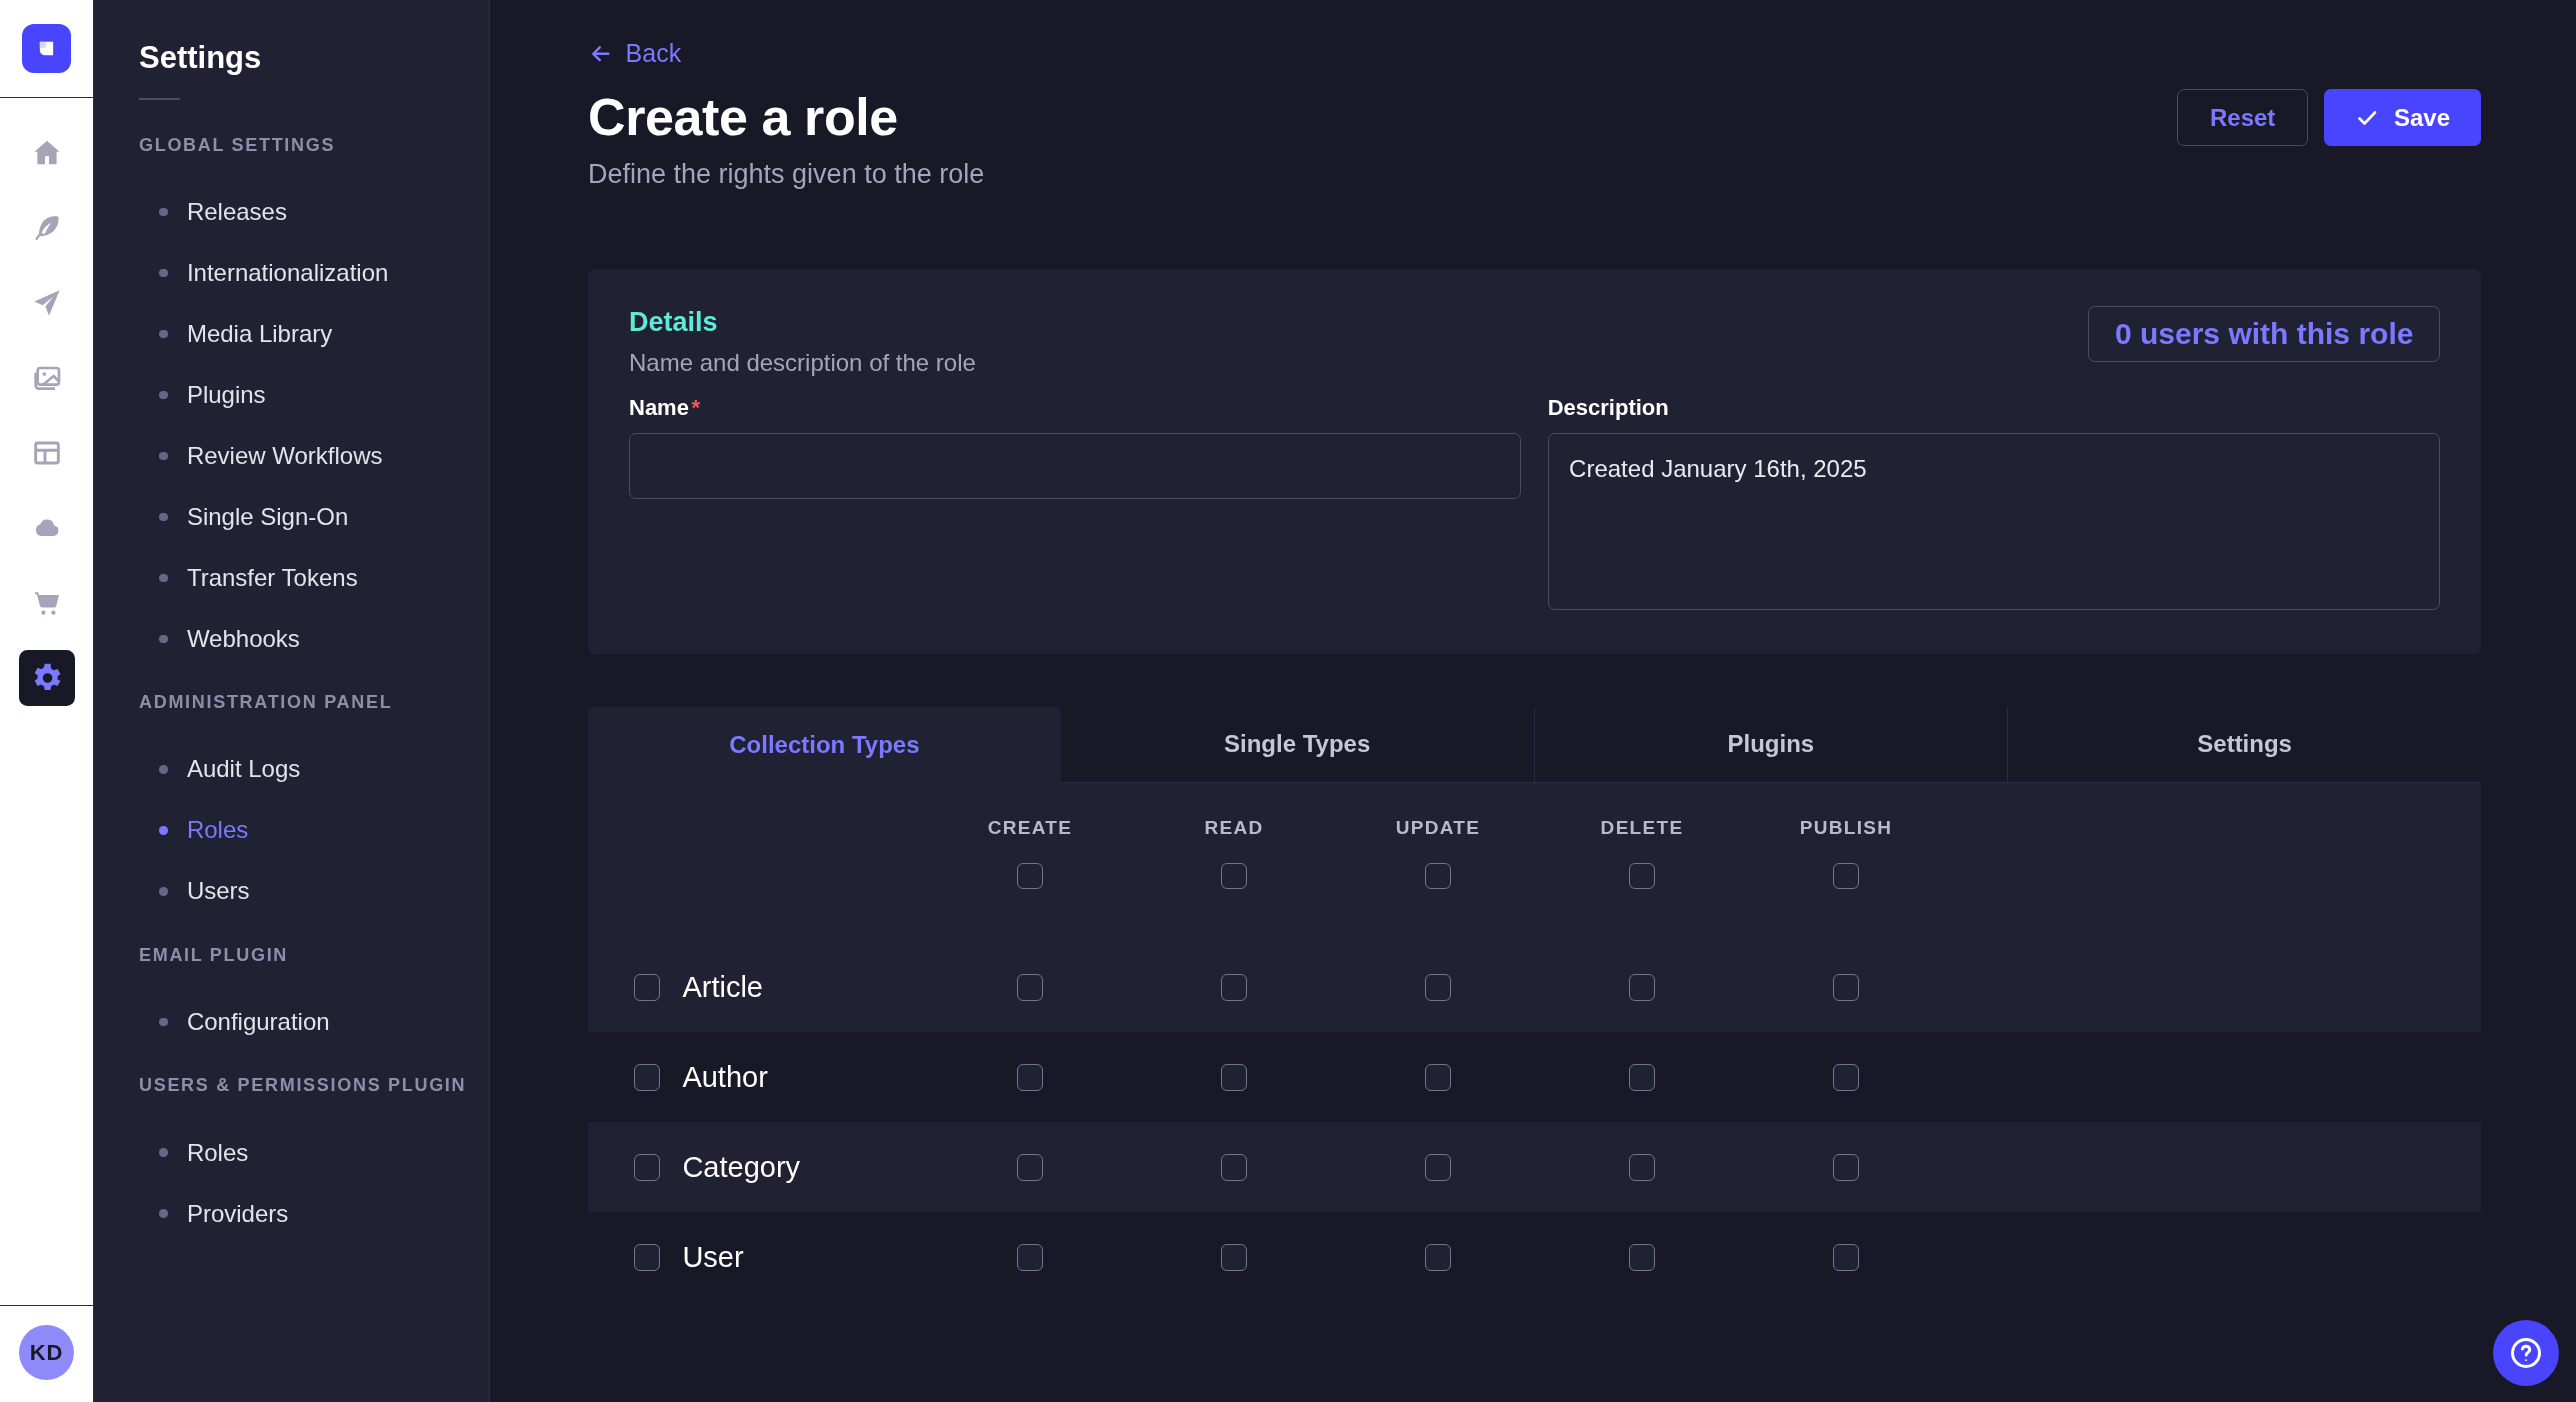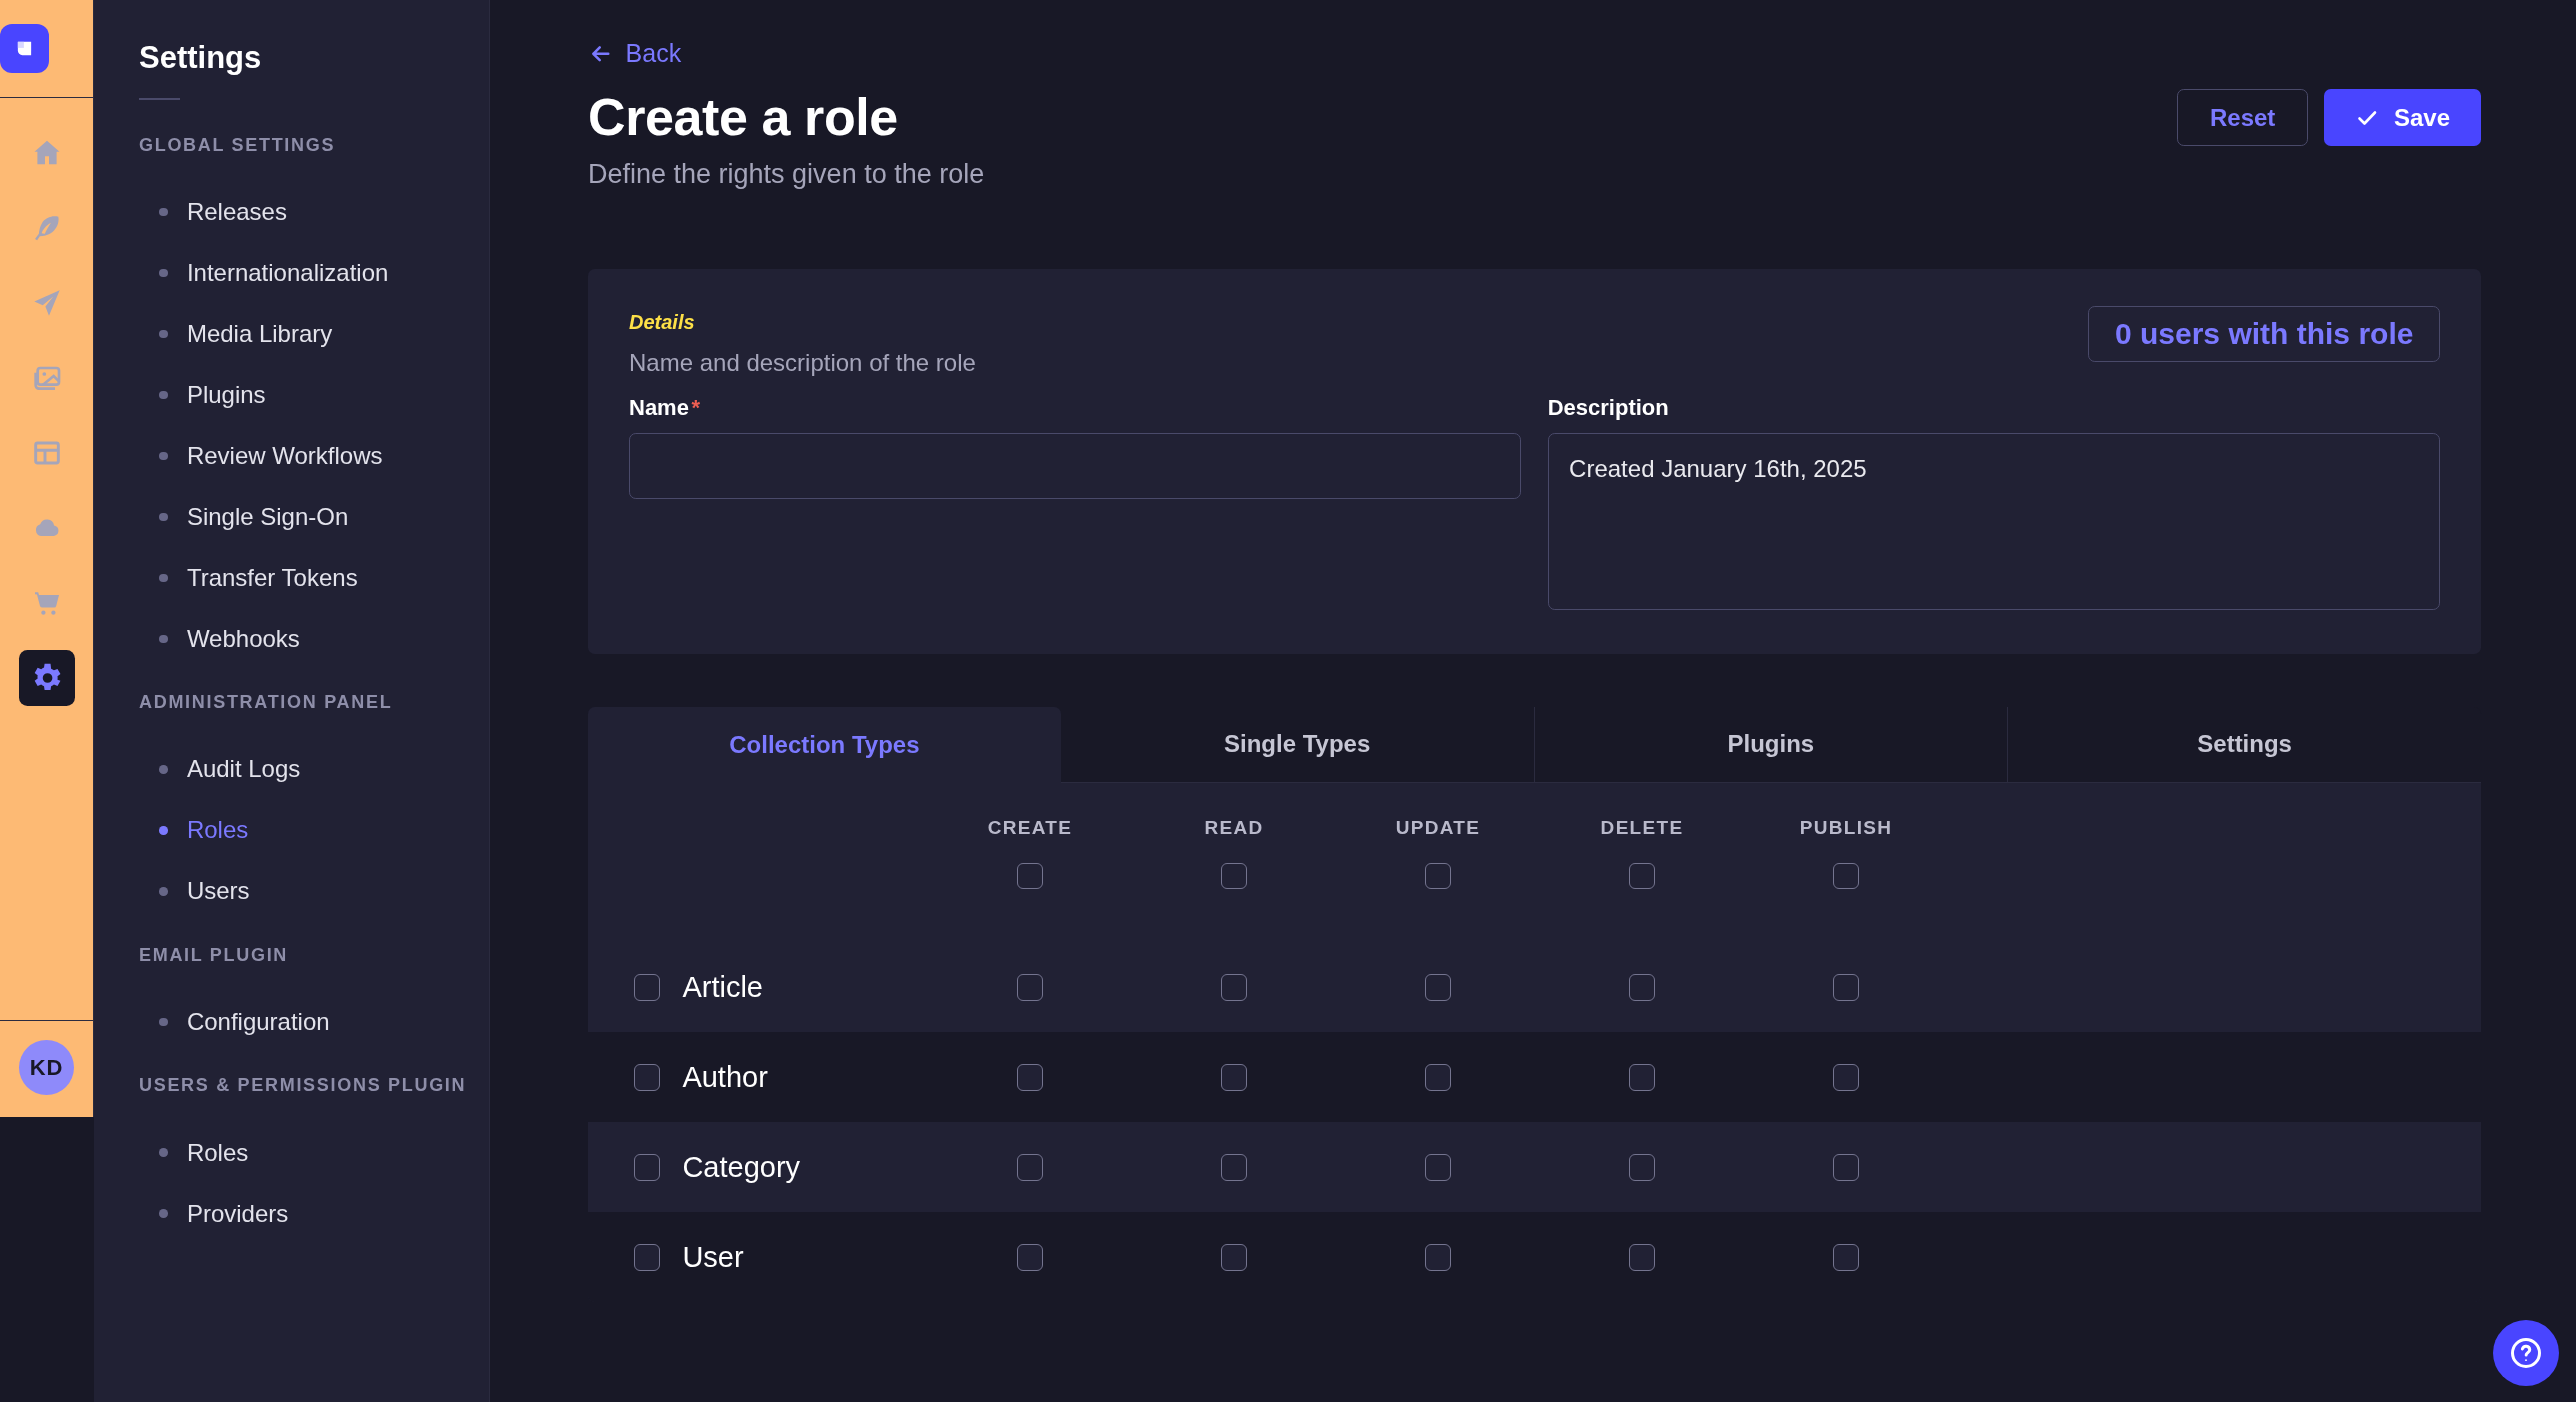--- a/index.html
+++ b/index.html
@@ -5,23 +5,23 @@
   * { margin:0; padding:0; box-sizing:border-box; }
   html,body { width:2576px; height:1402px; overflow:hidden; }
   body {
     font-family:"Liberation Sans", sans-serif;
     background:#181826;
     color:#ffffff;
     display:flex;
   }
   
   .rail {
-    width:94px; flex-shrink:0; height:1117px;
-    background:#fdba74; border-right:0.9px solid #2b2b3f;
-    display:flex; flex-direction:column; 
+    width:94px; flex-shrink:0; height:1402px;
+    background:#ffffff; border-right:0.9px solid #2b2b3f;
+    display:flex; flex-direction:column; align-items:center;
   }
   .rail-logo {
     width:49px; height:49px; border-radius:12px;
     background:#4945ff; margin-top:24px;
     display:flex; align-items:center; justify-content:center;
   }
   .rail-divider { width:100%; height:0.9px; background:#2b2b3f; margin-top:24px; }
   .rail-icons { display:flex; flex-direction:column; align-items:center; gap:43px; margin-top:39px; }
   .rail-icon { width:32px; height:32px; color:#a5a5ba; display:flex; align-items:center; justify-content:center; cursor:pointer; }
   .rail-icon svg { width:32px; height:32px; }
@@ -78,21 +78,21 @@
   }
   .btn-save {
     height:57px; padding:0 31px; background:#4945ff; border:none; color:#ffffff;
     display:flex; align-items:center; gap:15.3px;
   }
   .btn-save svg { width:24px; height:24px; }
   .page-subtitle { font-size:27px; color:#a5a5ba; margin-top:6.8px; line-height:34px; }
   
   .details-card { margin-top:78px; background:#212134; border-radius:6.8px; padding:37px 41px 41px; }
   .card-head { display:flex; justify-content:space-between; align-items:flex-start; }
-  .card-title { font-size:20px; font-weight:700; line-height:32px; color:#fde047;font-style:italic; }
+  .card-title { font-size:27px; font-weight:700; line-height:32px; color:#5eead4; }
   .card-subtitle { font-size:24px; color:#a5a5ba; margin-top:10.2px; line-height:29px; }
   .users-btn {
     height:56px; padding:0 25.6px; background:transparent;
     border:0.9px solid #4a4a6a; border-radius:6.8px;
     color:#7b79ff; font-size:30px; font-weight:600; cursor:pointer; font-family:inherit;
   }
   .fields { display:flex; gap:26.4px; margin-top:17px; align-items:flex-start; }
   .field { flex:1; }
   .field-label { font-size:22px; font-weight:600; color:#ffffff; line-height:27px; }
   .req { color:#ee5e52; margin-left:2.6px; }

